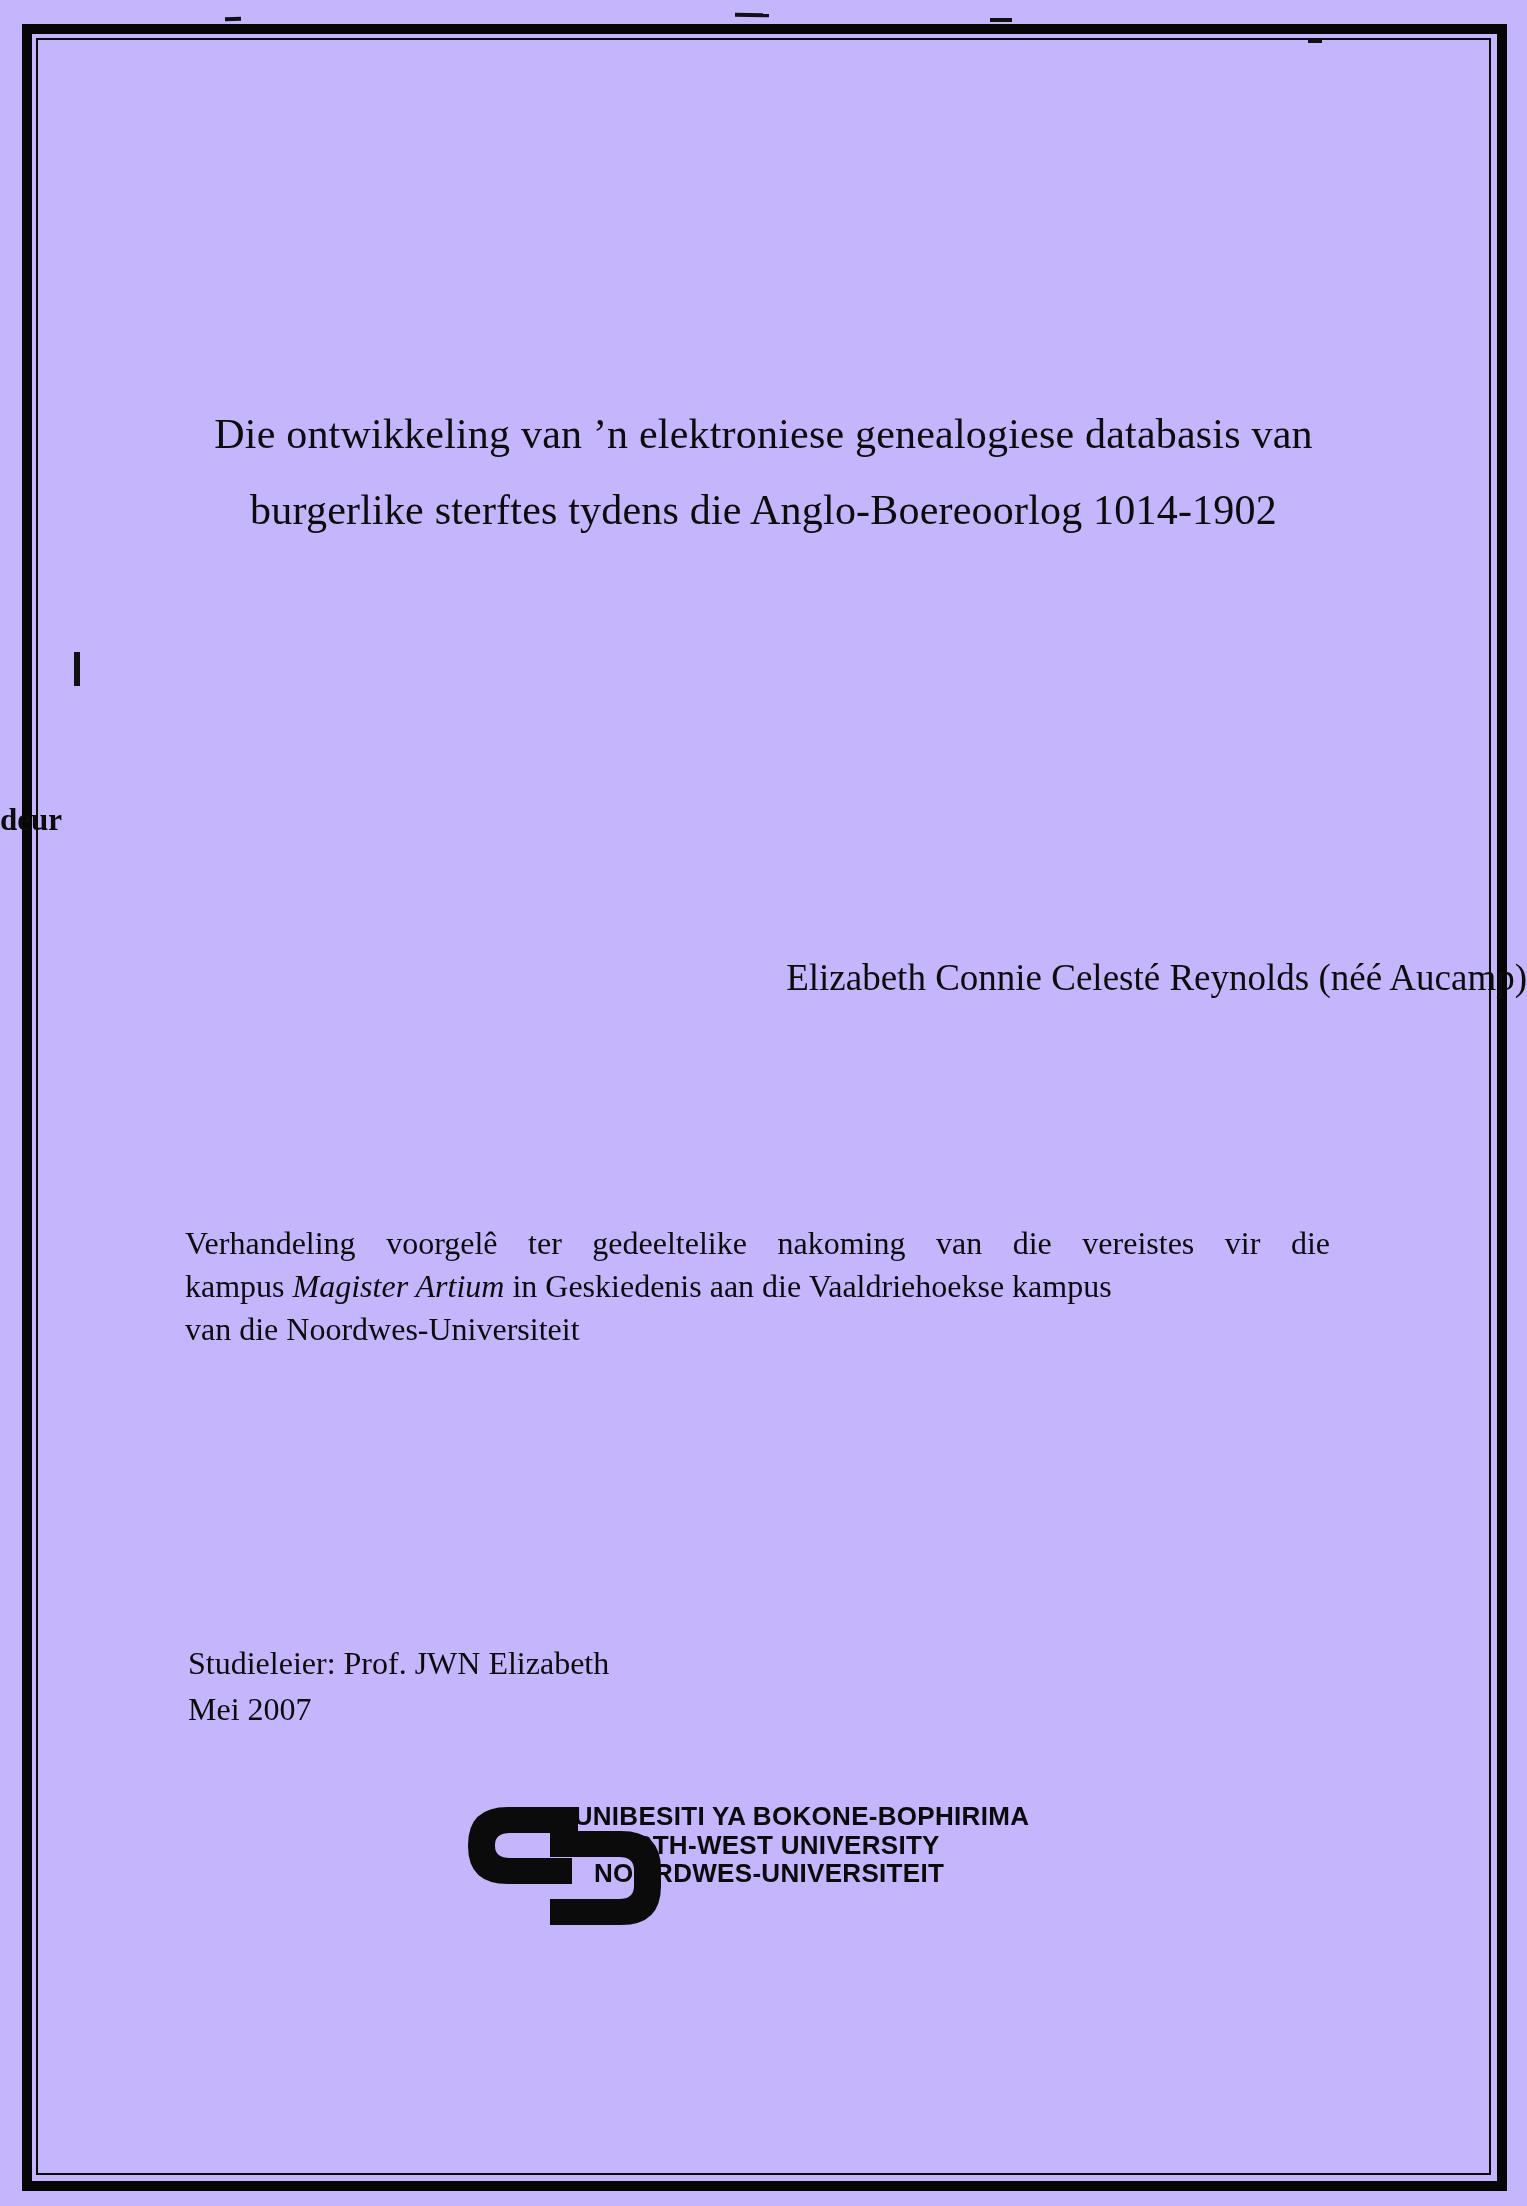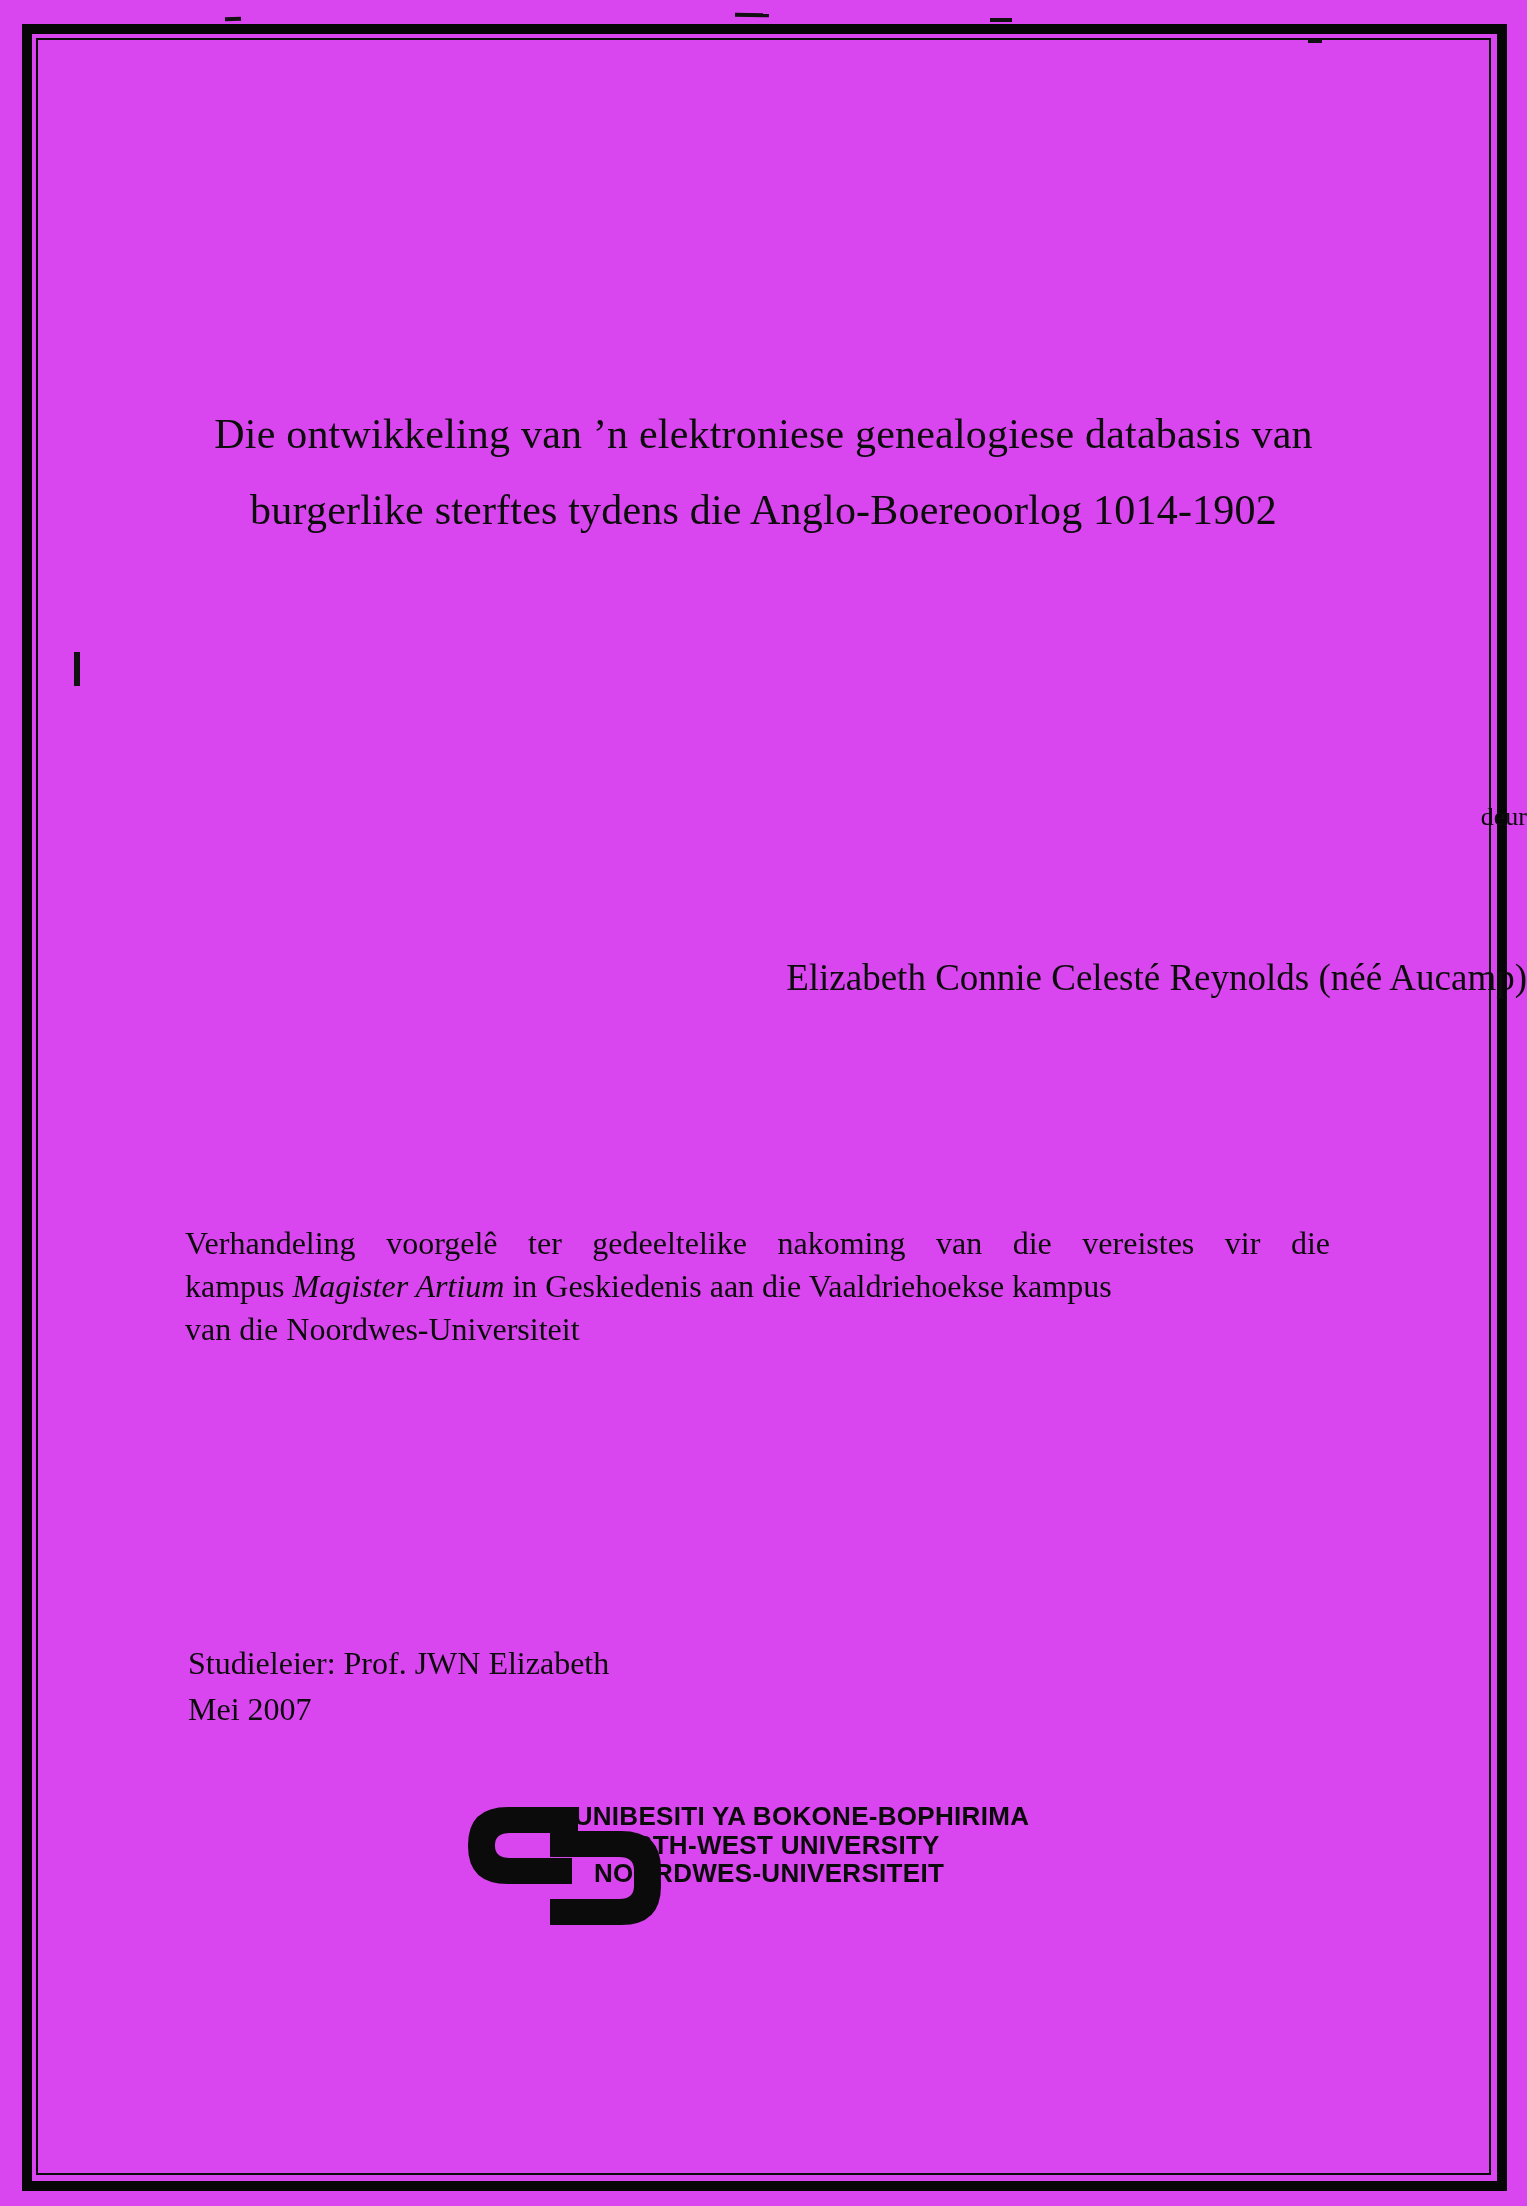--- a/index.html
+++ b/index.html
@@ -1,20 +1,20 @@
 <!DOCTYPE html>
 <html><head>
 <meta charset="utf-8">
 <style>
   html, body { margin: 0; padding: 0; background: #ffffff; }
   .page {
     position: relative;
     width: 1527px;
     height: 2206px;
-    background: #d946ef;
+    background: #c4b5fd;
     font-family: "Liberation Serif", "DejaVu Serif", serif;
     color: #0c0c0c;
     overflow: hidden;
   }
   .border-outer {
     position: absolute;
     left: 22px; top: 24px; right: 20px; bottom: 15px;
     border: 10px solid #060606;
   }
   .border-inner {
@@ -38,22 +38,23 @@
     line-height: 76px;
     font-weight: normal;
     text-align: center;
     letter-spacing: 0.2px;
   }
   .title .tline { display: block; }
 
   .deur {
     position: absolute;
     top: 802px; left: 0; right: 0;
-    text-align: right;
-    font-size: 26px;
+    text-align: left;
+    font-size: 31px;
+    font-weight: bold;
   }
 
   .author {
     position: absolute;
     top: 956px; left: 0; right: 0;
     text-align: right;
     font-size: 37px;
   }
 
   .statement {

